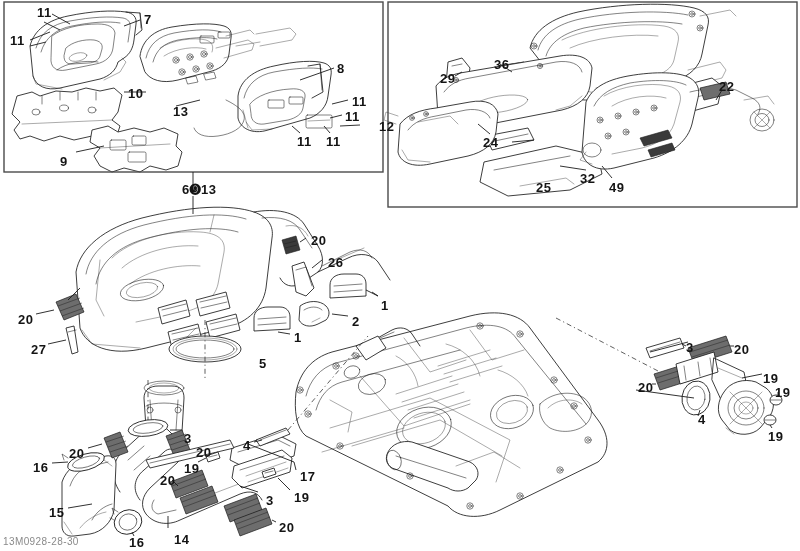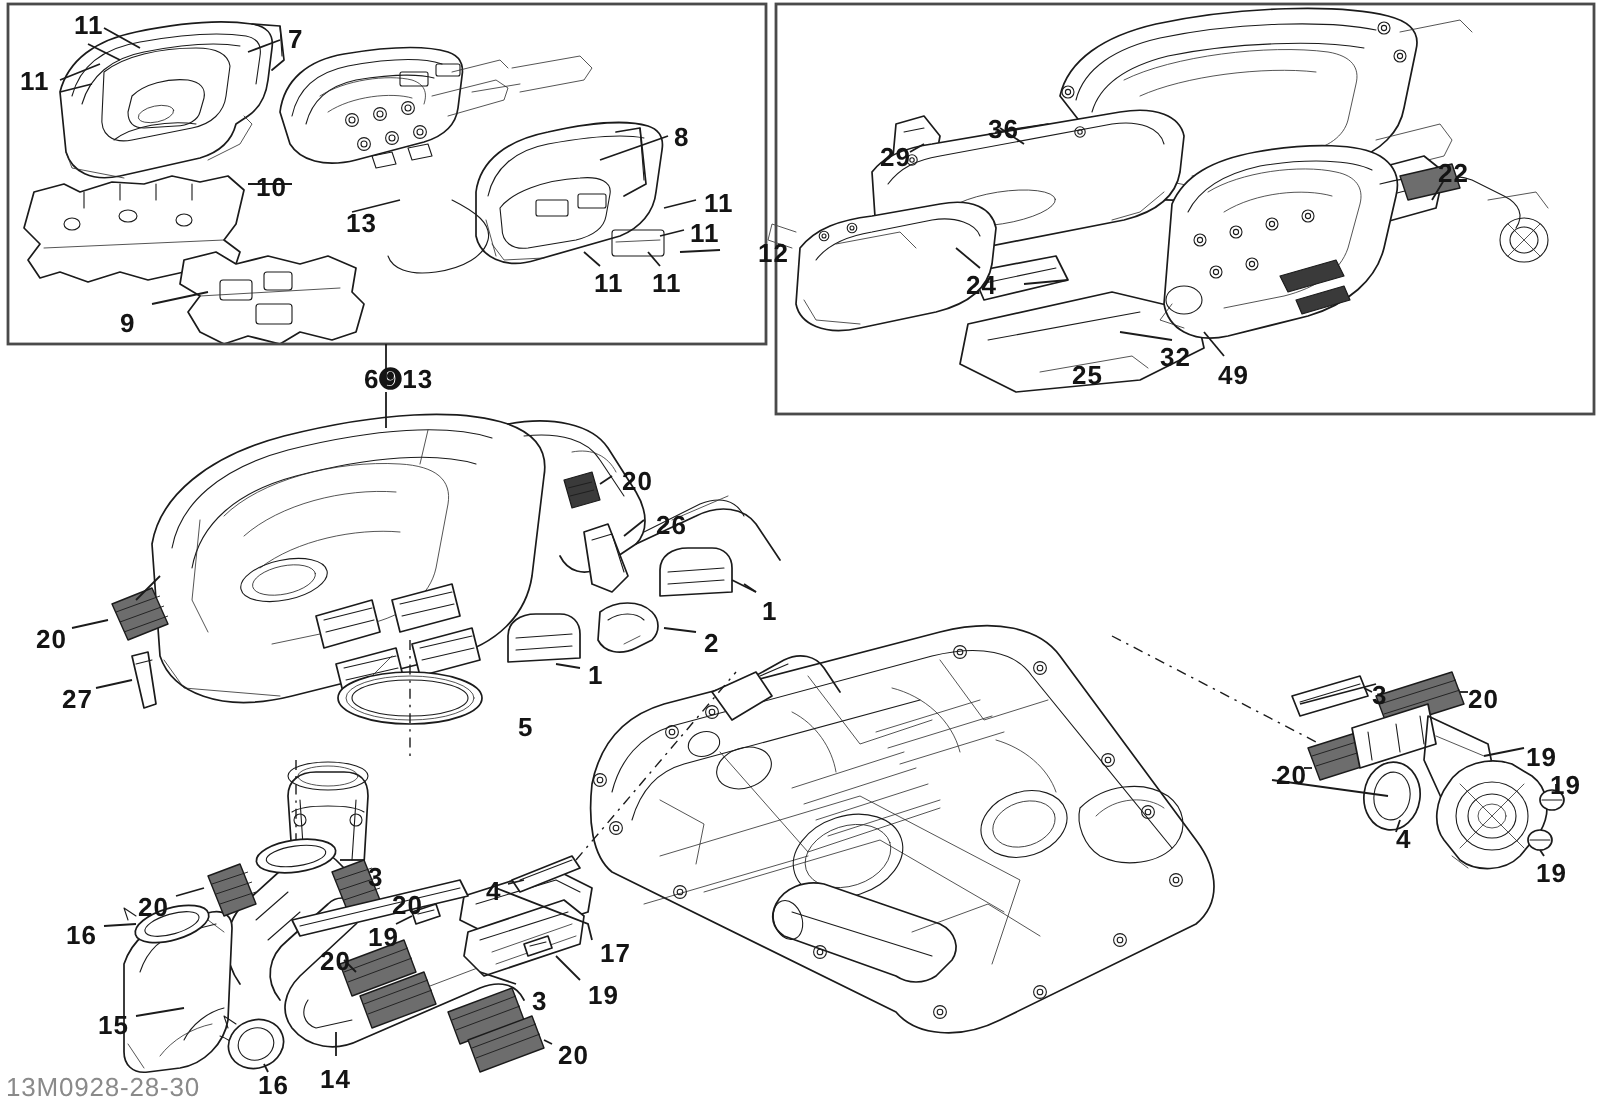--- a/index.html
+++ b/index.html
@@ -31,21 +31,21 @@
     color: #141414;
     line-height: 1;
     white-space: nowrap;
     letter-spacing: 0.5px;
   }
   .watermark {
     position: absolute;
     left: 3px;
     top: 536px;
     font-family: "Liberation Sans", sans-serif;
-    font-size: 13px;
+    font-size: 10px;
     color: #8a8a8a;
     letter-spacing: 0.4px;
     white-space: nowrap;
   }
   .arrowlbl {
     position: absolute;
     font-family: "Liberation Sans", sans-serif;
     font-weight: bold;
     font-size: 13px;
     color: #141414;
@@ -693,20 +693,20 @@
     <span class="callout" style="left:33px;top:461px;">16</span>
     <span class="callout" style="left:160px;top:474px;">20</span>
     <span class="callout" style="left:184px;top:462px;">19</span>
     <span class="callout" style="left:243px;top:439px;">4</span>
     <span class="callout" style="left:300px;top:470px;">17</span>
     <span class="callout" style="left:294px;top:491px;">19</span>
     <span class="callout" style="left:266px;top:494px;">3</span>
     <span class="callout" style="left:279px;top:521px;">20</span>
     <span class="callout" style="left:49px;top:506px;">15</span>
     <span class="callout" style="left:129px;top:536px;">16</span>
-    <span class="callout" style="left:160px;top:533px;">14</span>
+    <span class="callout" style="left:174px;top:533px;">14</span>
   </div>
 
   <span class="arrowlbl" style="left:182px;top:182px;">6➒13</span>
 
   <span class="watermark">13M0928-28-30</span>
 
 </div>
 
 </body></html>

